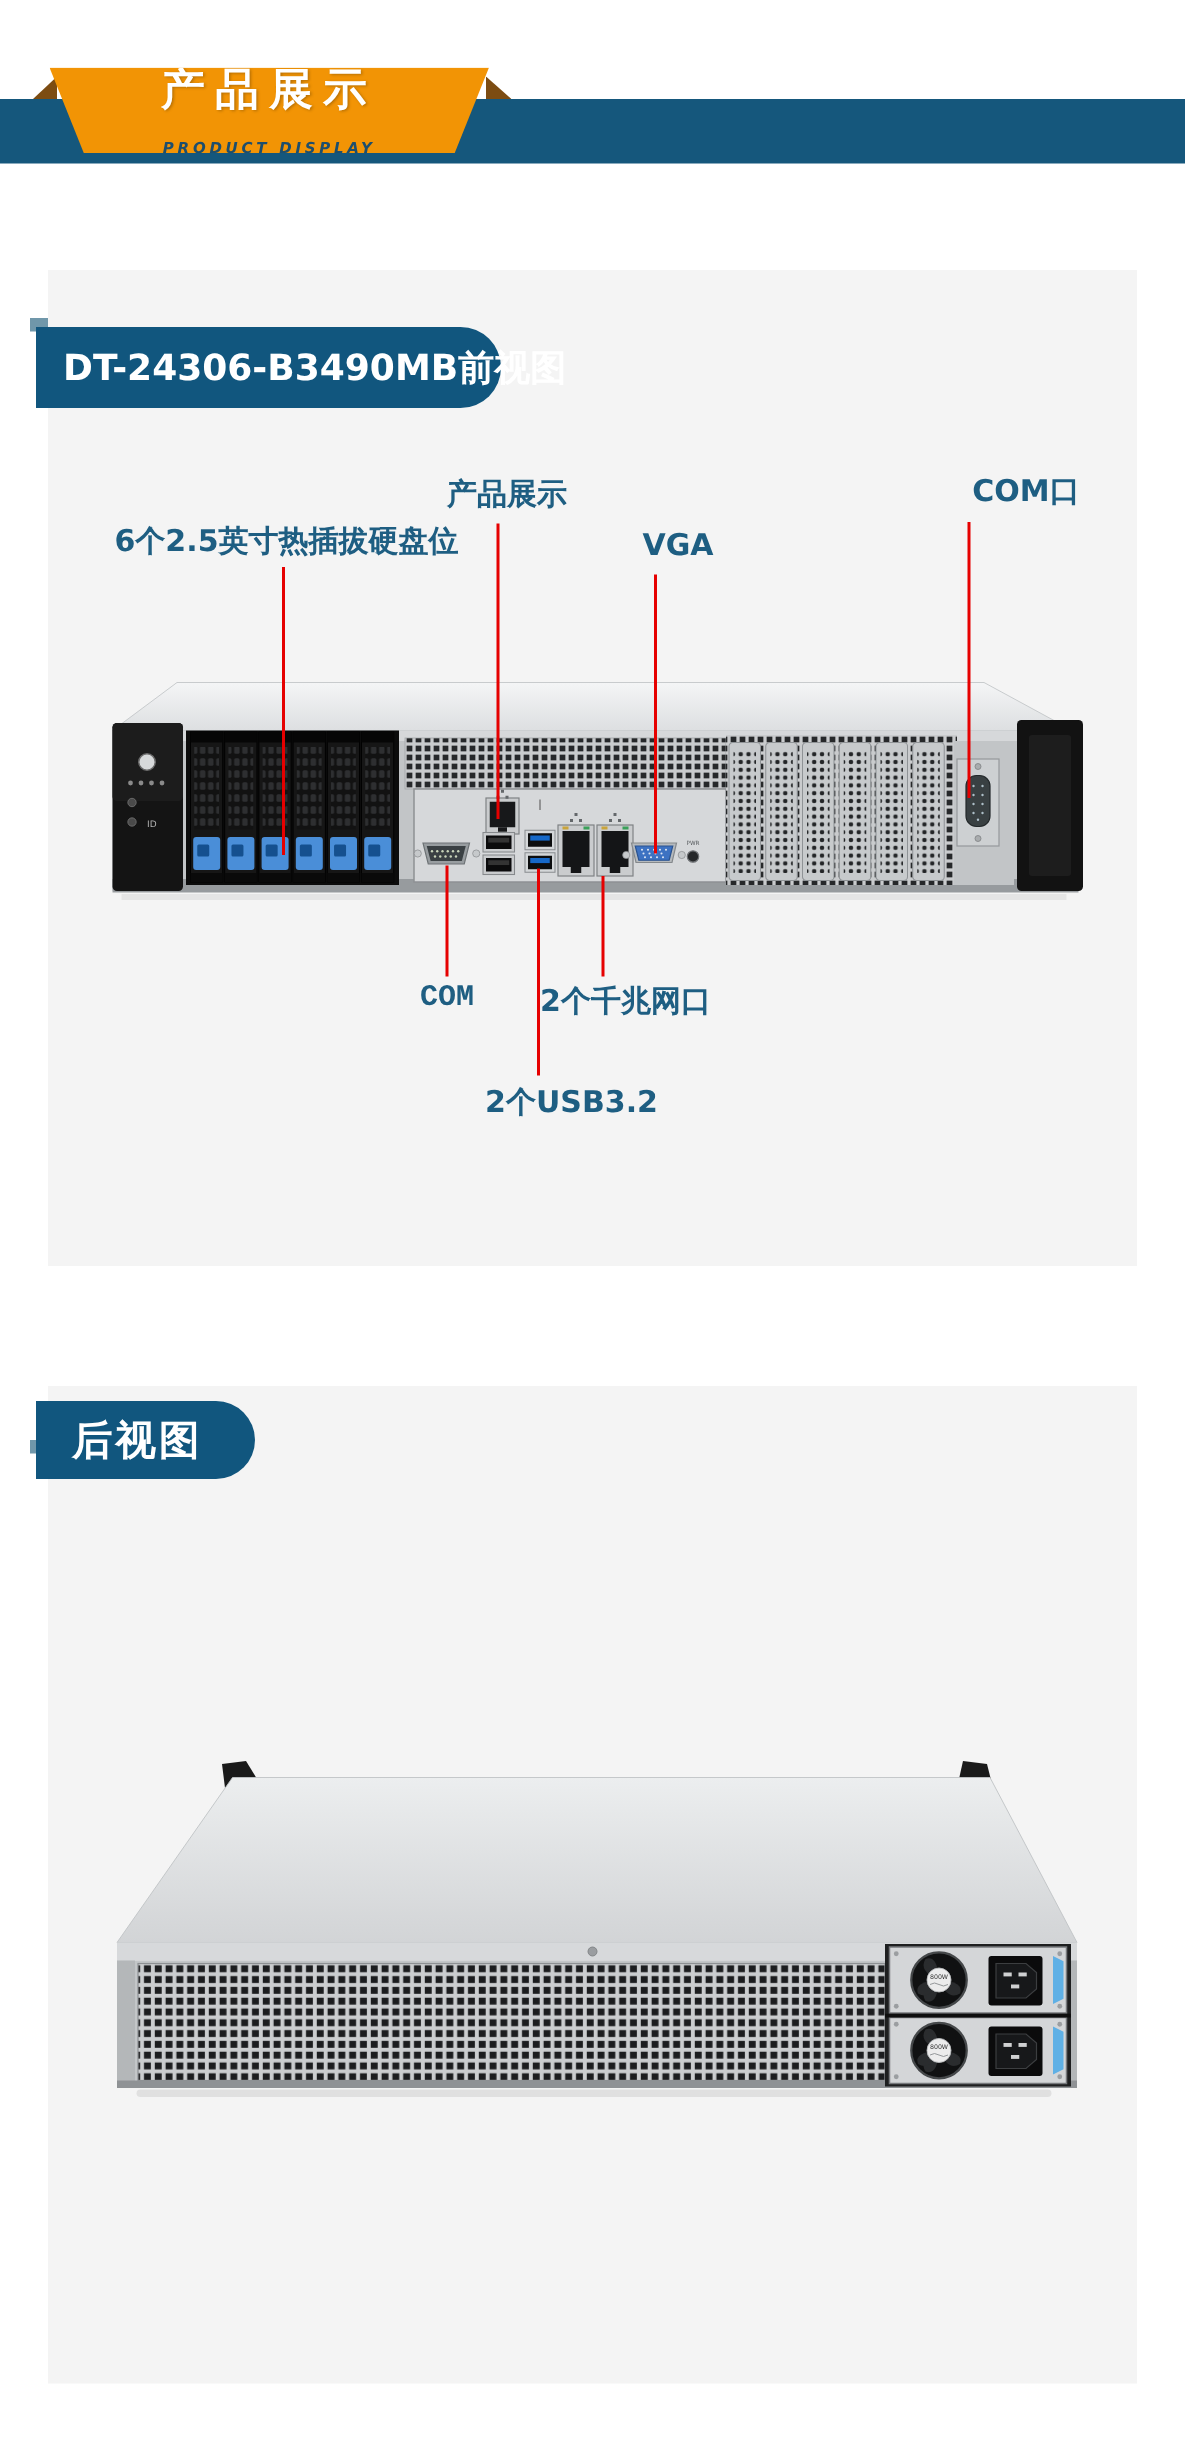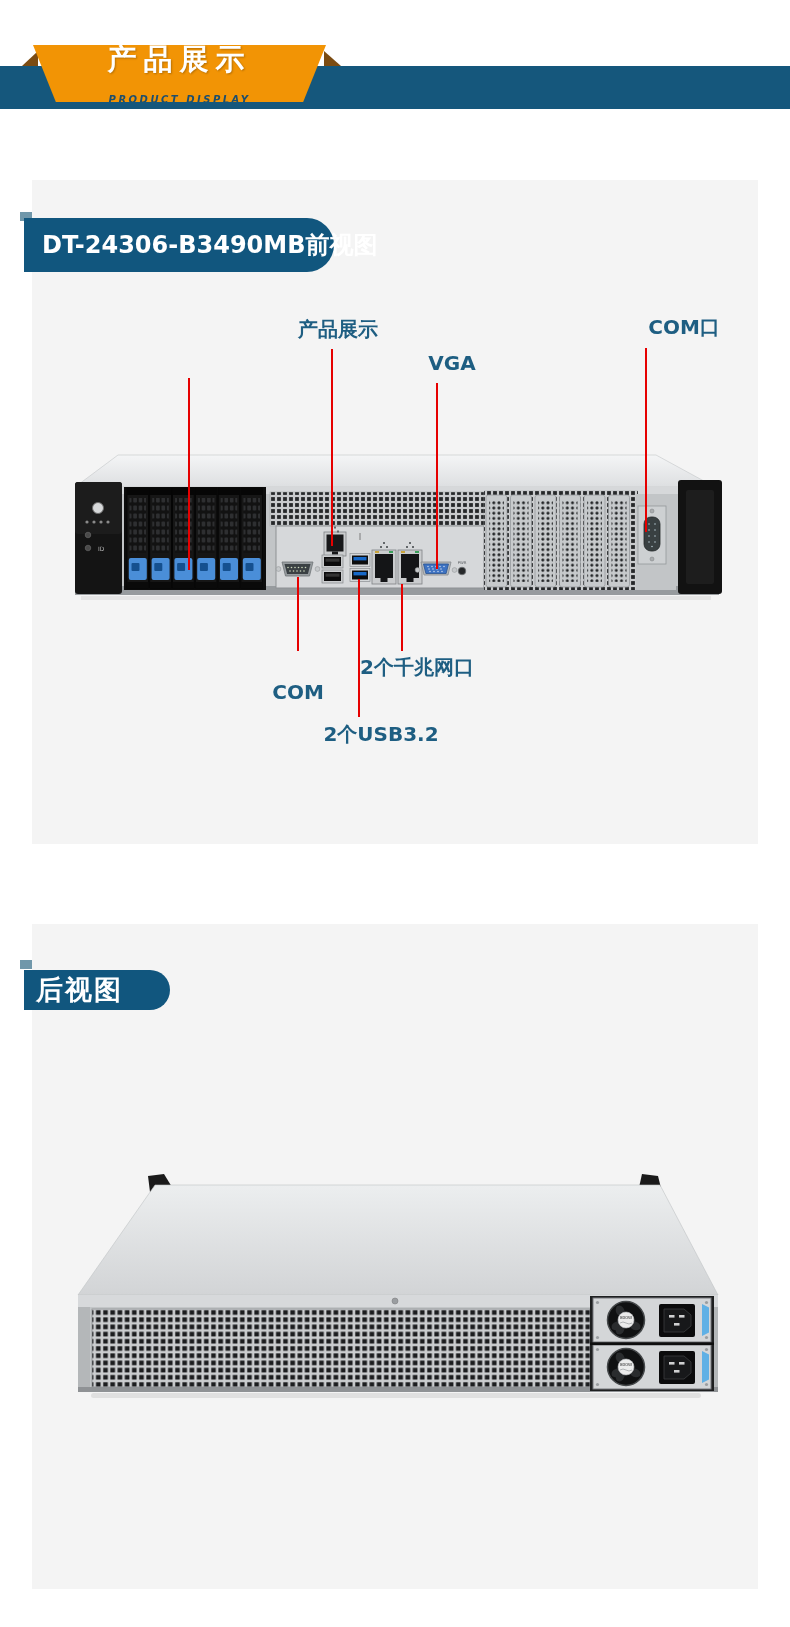--- a/index.html
+++ b/index.html
@@ -24,30 +24,30 @@
   .panel{position:absolute;left:32px;width:726px;background:#F4F4F4;}
   .panel-front{top:180px;height:664px;}
   .panel-rear{top:924px;height:665px;}
   
   .badge-fold{position:absolute;width:12px;height:9px;background:#7097AA;z-index:1;}
   .badge{
     position:absolute;z-index:2;background:#11567E;color:#fff;font-weight:bold;
     border-radius:0 28px 28px 0;display:flex;align-items:center;white-space:nowrap;
   }
   .badge-front{left:24px;top:218px;width:310px;height:54px;font-size:24px;padding-left:18px;box-sizing:border-box;}
-  .badge-rear{left:24px;top:970px;width:146px;height:40px;font-size:27px;letter-spacing:2px;padding-left:12px;box-sizing:border-box;}
+  .badge-rear{left:24px;top:934px;width:146px;height:52px;font-size:27px;letter-spacing:2px;padding-left:24px;box-sizing:border-box;}
   .bf-tab{left:20px;top:212px;}
   .br-tab{left:20px;top:960px;}
   
   .co{position:absolute;color:#1E5E82;font-size:20px;font-weight:600;white-space:nowrap;transform:translateX(-50%);z-index:5;}
   .co-drives{left:191px;top:347px;}
   .co-lan-top{left:338px;top:316px;}
   .co-vga{left:441px;top:351px;margin-left:11px;}
   .co-com-top{left:644px;top:314px;margin-left:40px;}
-  .co-com-bot{left:298px;top:680px;}
+  .co-com-bot{left:298px;top:654px;font-family:Liberation Mono, monospace;}
   .co-lan-bot{left:417px;top:654px;text-align:right;}
   .co-usb{left:381px;top:721px;}
   .rl{position:absolute;width:2px;background:#E60000;z-index:4;}
   .rl-drives{left:188px;top:378px;height:192px;}
   .rl-lan-top{left:331px;top:349px;height:197px;}
   .rl-vga{left:436px;top:383px;height:186px;}
   .rl-com-top{left:645px;top:348px;height:184px;}
   .rl-com-bot{left:297px;top:577px;height:74px;}
   .rl-usb{left:358px;top:579px;height:138px;}
   .rl-lan-bot{left:401px;top:584px;height:67px;}
@@ -270,20 +270,21 @@
   </svg>
 
   <div class="rl rl-drives"></div>
   <div class="rl rl-lan-top"></div>
   <div class="rl rl-vga"></div>
   <div class="rl rl-com-top"></div>
   <div class="rl rl-com-bot"></div>
   <div class="rl rl-usb"></div>
   <div class="rl rl-lan-bot"></div>
 
+  <div class="co co-drives">6个2.5英寸热插拔硬盘位</div>
   <div class="co co-lan-top">产品展示</div>
   <div class="co co-vga">VGA</div>
   <div class="co co-com-top">COM口</div>
   <div class="co co-com-bot">COM</div>
   <div class="co co-lan-bot">2个千兆网口</div>
   <div class="co co-usb">2个USB3.2</div>
 
   <div class="panel panel-rear"></div>
   <div class="badge-fold br-tab"></div>
   <div class="badge badge-rear">

